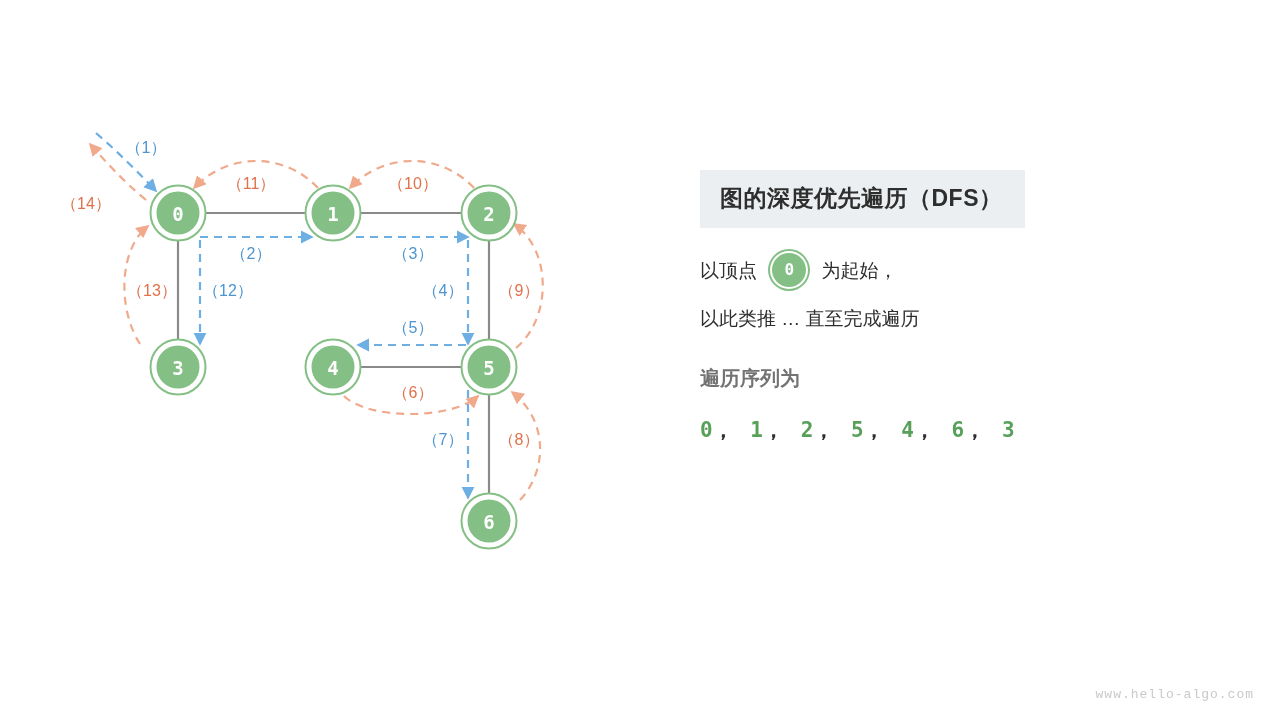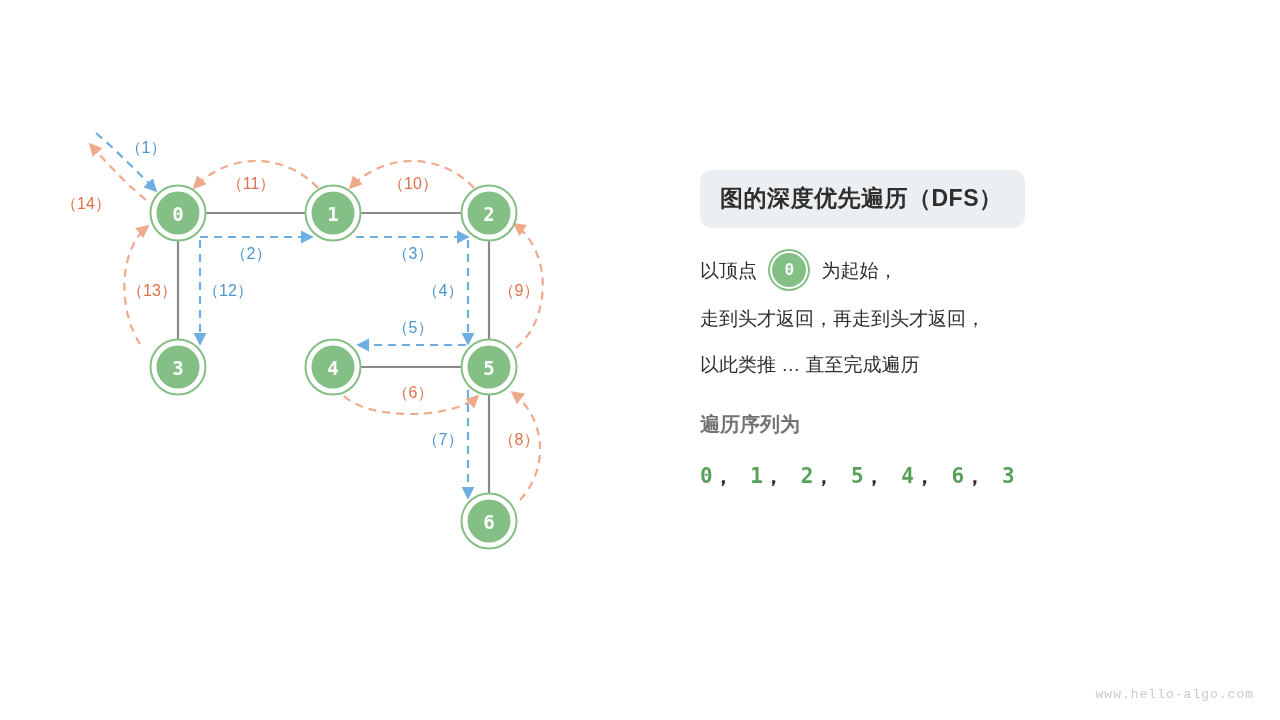--- a/index.html
+++ b/index.html
@@ -73,21 +73,21 @@
   #panel {
     position: absolute;
     left: 700px;
     top: 170px;
     width: 540px;
   }
   #title-banner {
     display: inline-block;
     background: #eceff1;
     padding: 13px 22px 14px 20px;
-    border-radius: 12px;
+    border-radius: 0;
   }
   #title-banner .t {
     font-size: 23px;
     font-weight: bold;
     color: #2e2e2e;
     letter-spacing: 0.5px;
   }
   .para {
     margin-top: 26px;
     font-size: 19px;
@@ -262,21 +262,20 @@
     <div id="title-banner">
       <span class="t">图的深度优先遍历（DFS）</span>
     </div>
 
     <div class="para">
       <span class="line">
         <span>以顶点</span>
         <span class="inline-node">0</span>
         <span>为起始，</span>
       </span>
-      <span class="line">走到头才返回，再走到头才返回，</span>
       <span class="line">以此类推 … 直至完成遍历</span>
     </div>
 
     <div id="seq-head">遍历序列为</div>
 
     <div id="seq-values">
       <span class="v">0</span><span class="sep">，</span>
       <span class="v">1</span><span class="sep">，</span>
       <span class="v">2</span><span class="sep">，</span>
       <span class="v">5</span><span class="sep">，</span>

